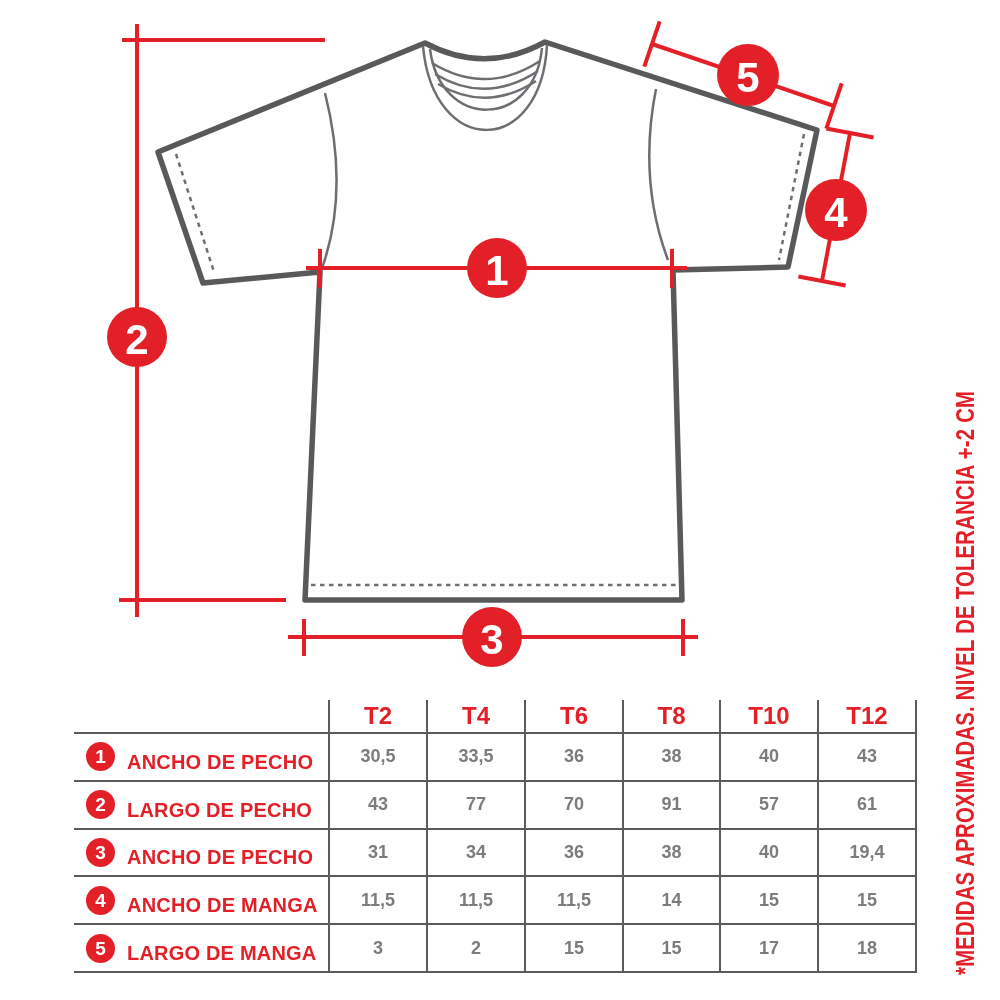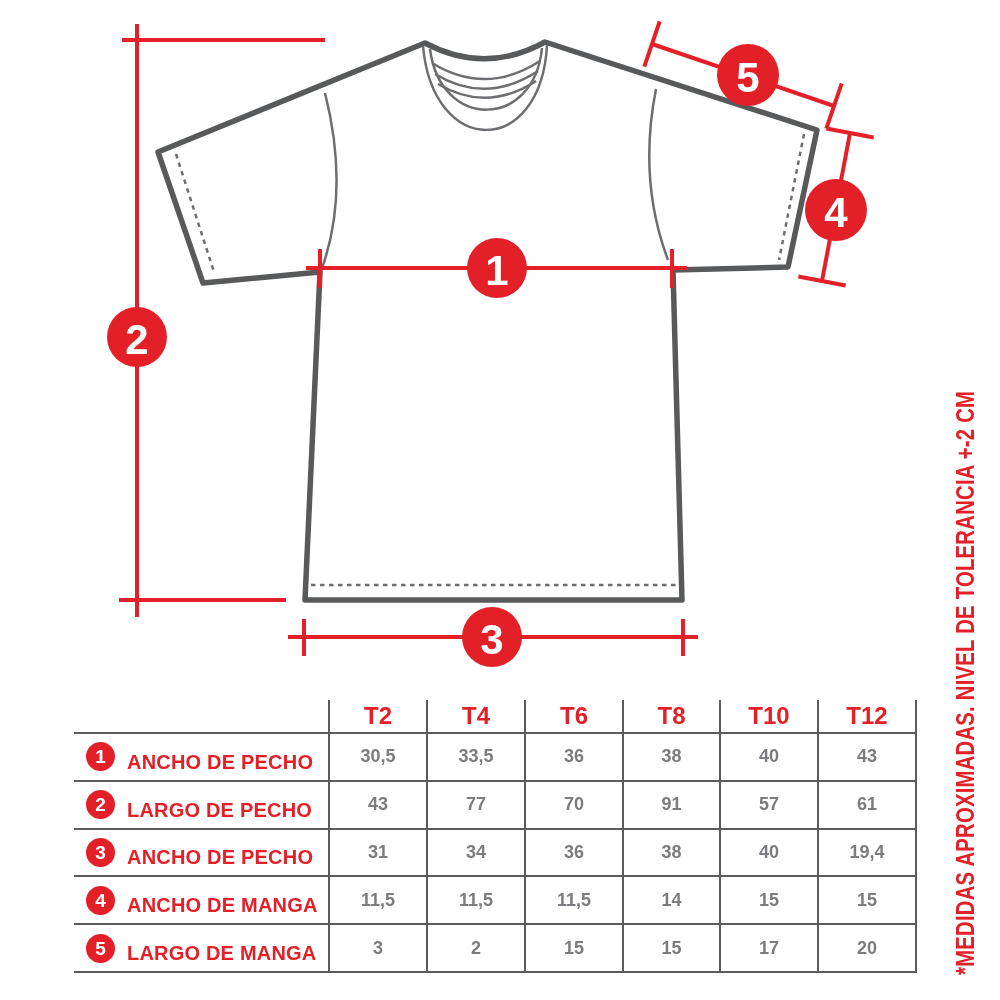--- a/index.html
+++ b/index.html
@@ -219,20 +219,20 @@
         <span class="lbl-wrap">
           <span class="badge">5</span>
           <span class="row-label">LARGO DE MANGA</span>
         </span>
       </td>
       <td class="val">3</td>
       <td class="val">2</td>
       <td class="val">15</td>
       <td class="val">15</td>
       <td class="val">17</td>
-      <td class="val">20</td>
+      <td class="val">18</td>
     </tr>
   </tbody>
     </table>
 
   <div class="side-note">*MEDIDAS APROXIMADAS. NIVEL DE TOLERANCIA +-2 CM</div>
 
 </div>
 
 </body></html>

